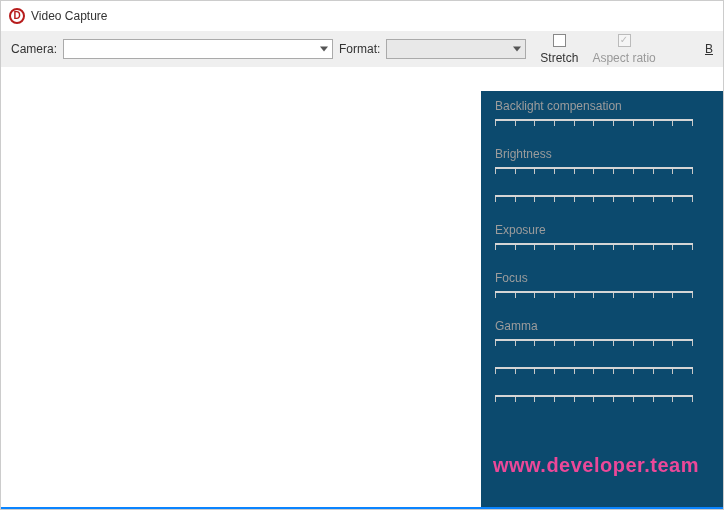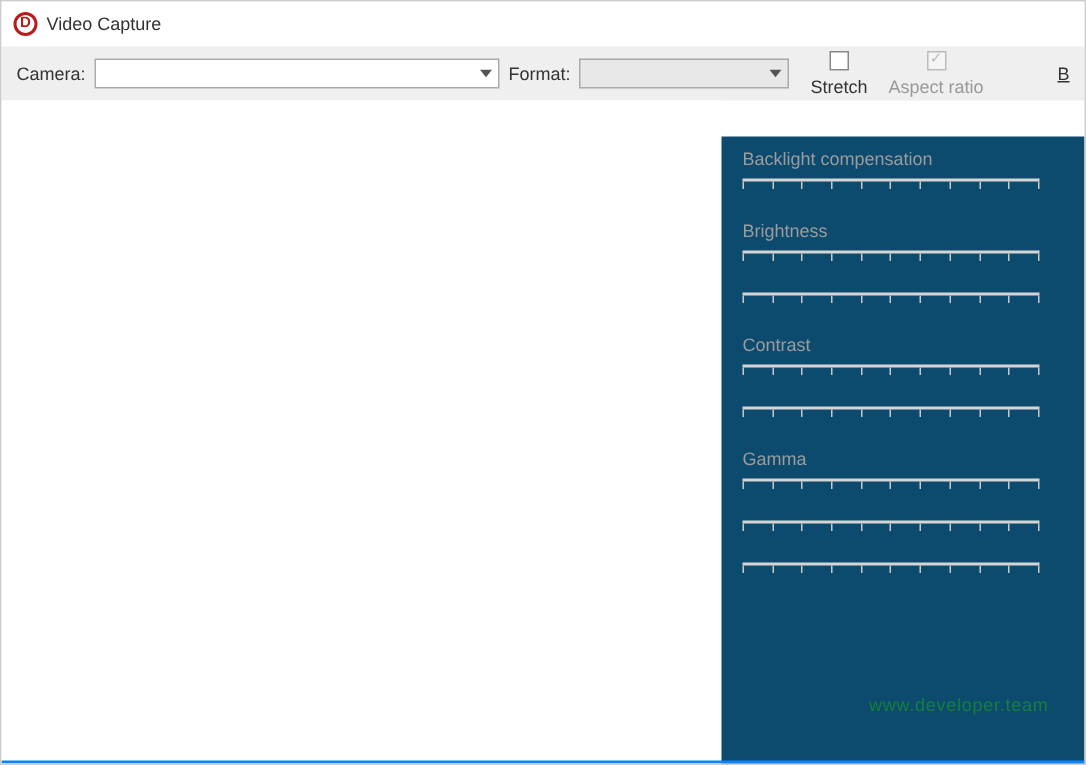--- a/index.html
+++ b/index.html
@@ -137,23 +137,23 @@
     height: 5px;
     background: #c8c8c8;
     display: block;
   }
 
   
   .watermark {
     position: absolute;
     right: 24px;
     bottom: 32px;
-    color: #15803d;
-    font-weight: normal;
-    font-size: 12px;
+    color: #ec4899;
+    font-weight: bold;
+    font-size: 20px;
     font-family: Arial, sans-serif;
     letter-spacing: 0.5px;
     pointer-events: none;
   }
 
   
   .bottom-line {
     position: absolute;
     left: 0; bottom: 0;
     width: 100%;
@@ -248,39 +248,40 @@
             <i></i>
             <i></i>
             <i></i>
             <i></i>
             <i></i>
             <i></i>
           </div>
         </div>
       </div>
       <div class="ctrl-group">
-        <div class="ctrl-label">Contrast</div>
-        <div class="scale">
-          <div class="track"></div>
-          <div class="ticks">
-            <i></i>
-            <i></i>
-            <i></i>
-            <i></i>
-            <i></i>
-            <i></i>
-            <i></i>
-            <i></i>
-            <i></i>
-            <i></i>
-            <i></i>
-          </div>
-        </div>
-      </div>
-      <div class="ctrl-group">
+        <div class="ctrl-label">Exposure</div>
+        <div class="scale">
+          <div class="track"></div>
+          <div class="ticks">
+            <i></i>
+            <i></i>
+            <i></i>
+            <i></i>
+            <i></i>
+            <i></i>
+            <i></i>
+            <i></i>
+            <i></i>
+            <i></i>
+            <i></i>
+          </div>
+        </div>
+      </div>
+      <div class="ctrl-group">
+        <div class="ctrl-label">Focus</div>
         <div class="scale">
           <div class="track"></div>
           <div class="ticks">
             <i></i>
             <i></i>
             <i></i>
             <i></i>
             <i></i>
             <i></i>
             <i></i>

